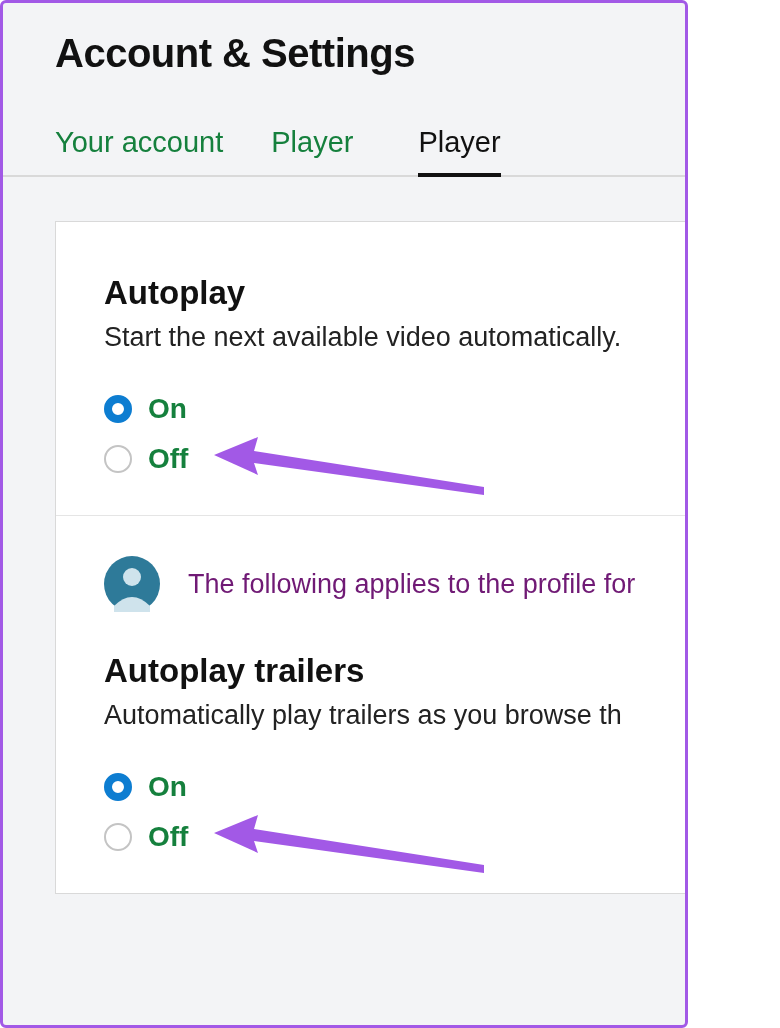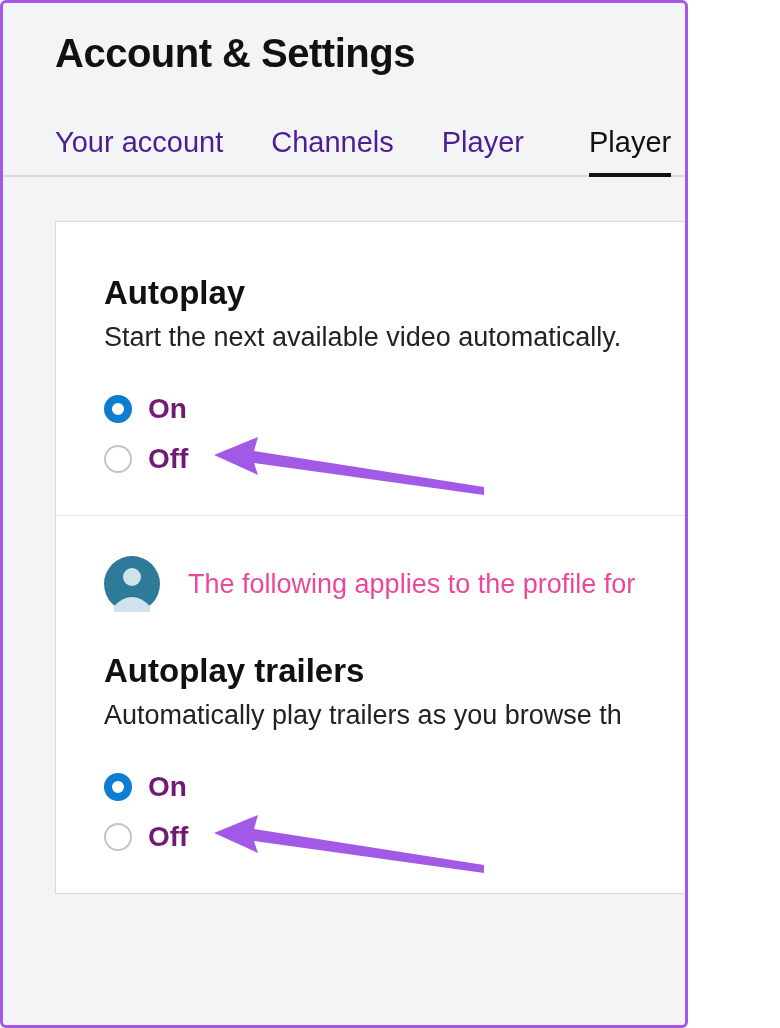--- a/index.html
+++ b/index.html
@@ -28,21 +28,21 @@
   }
   .tabs {
     display: flex;
     gap: 48px;
     margin-top: 48px;
     padding-left: 52px;
     border-bottom: 2px solid #d9d9d9;
   }
   .tab {
     font-size: 29px;
-    color: #4c1d95;
+    color: #15803d;
     padding-bottom: 14px;
     cursor: pointer;
     position: relative;
     top: 2px;
   }
   .tab.active {
     color: #111;
     font-weight: 400;
     border-bottom: 4px solid #111;
     margin-left: 17px;
@@ -88,37 +88,37 @@
     background: #fff;
     flex: none;
   }
   .radio-circle.selected {
     border: 8px solid #0d7dd1;
     background: #fff;
   }
   .radio-label {
     font-size: 28px;
     font-weight: 800;
-    color: #701a75;
+    color: #15803d;
   }
   .profile-banner {
     display: flex;
     align-items: center;
     gap: 28px;
     padding: 40px 0 30px 48px;
   }
   .avatar {
     width: 56px;
     height: 56px;
     border-radius: 50%;
     flex: none;
   }
   .profile-text {
     font-size: 27px;
-    color: #ec4899;
+    color: #701a75;
     white-space: nowrap;
   }
   .profile-section {
     border-top: 1px solid #e5e5e5;
     padding-bottom: 0;
   }
   .arrow {
     position: absolute;
     pointer-events: none;
   }
@@ -127,21 +127,20 @@
 <body>
 
 <div class="frame">
 
   <div class="header-area">
     <h1 class="page-title">Account &amp; Settings</h1>
   </div>
 
   <nav class="tabs">
     <div class="tab">Your account</div>
-    <div class="tab">Channels</div>
     <div class="tab">Player</div>
     <div class="tab active">Player</div>
   </nav>
 
   <div class="panel">
 
     <div class="section">
       <div class="section-title">Autoplay</div>
       <div class="section-desc">Start the next available video automatically.</div>
       <div class="radio-group">

